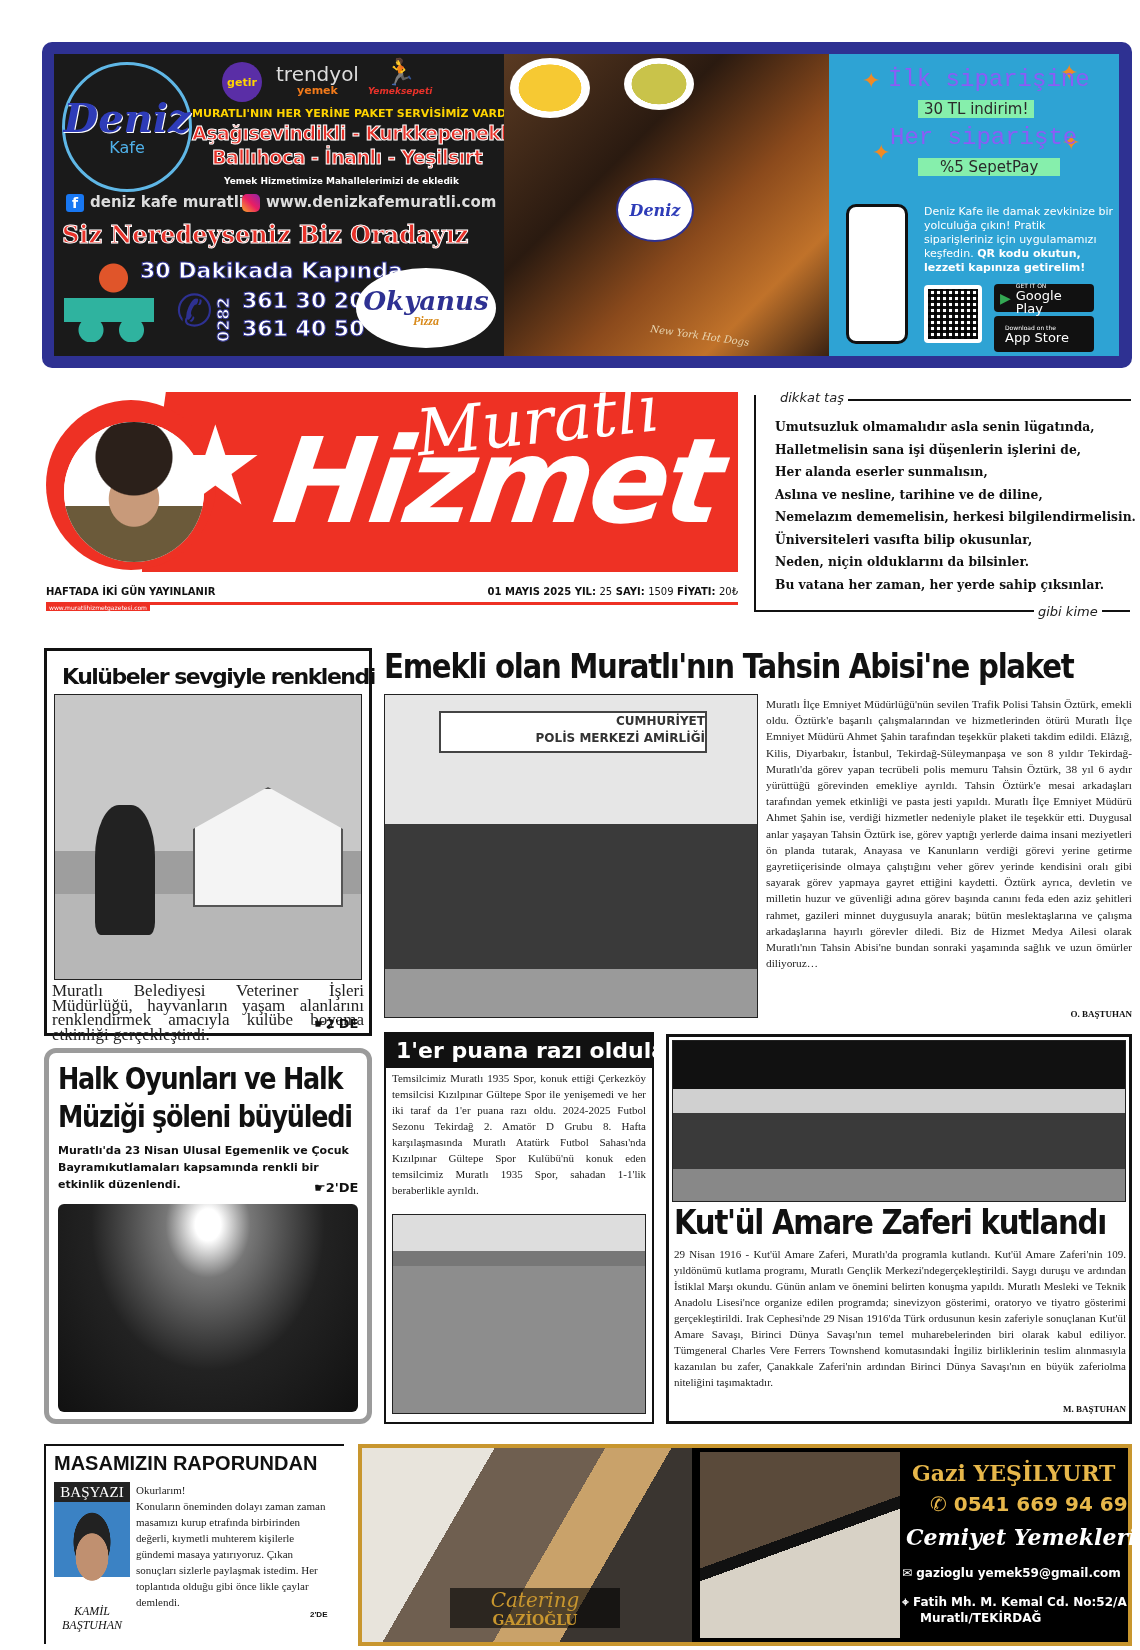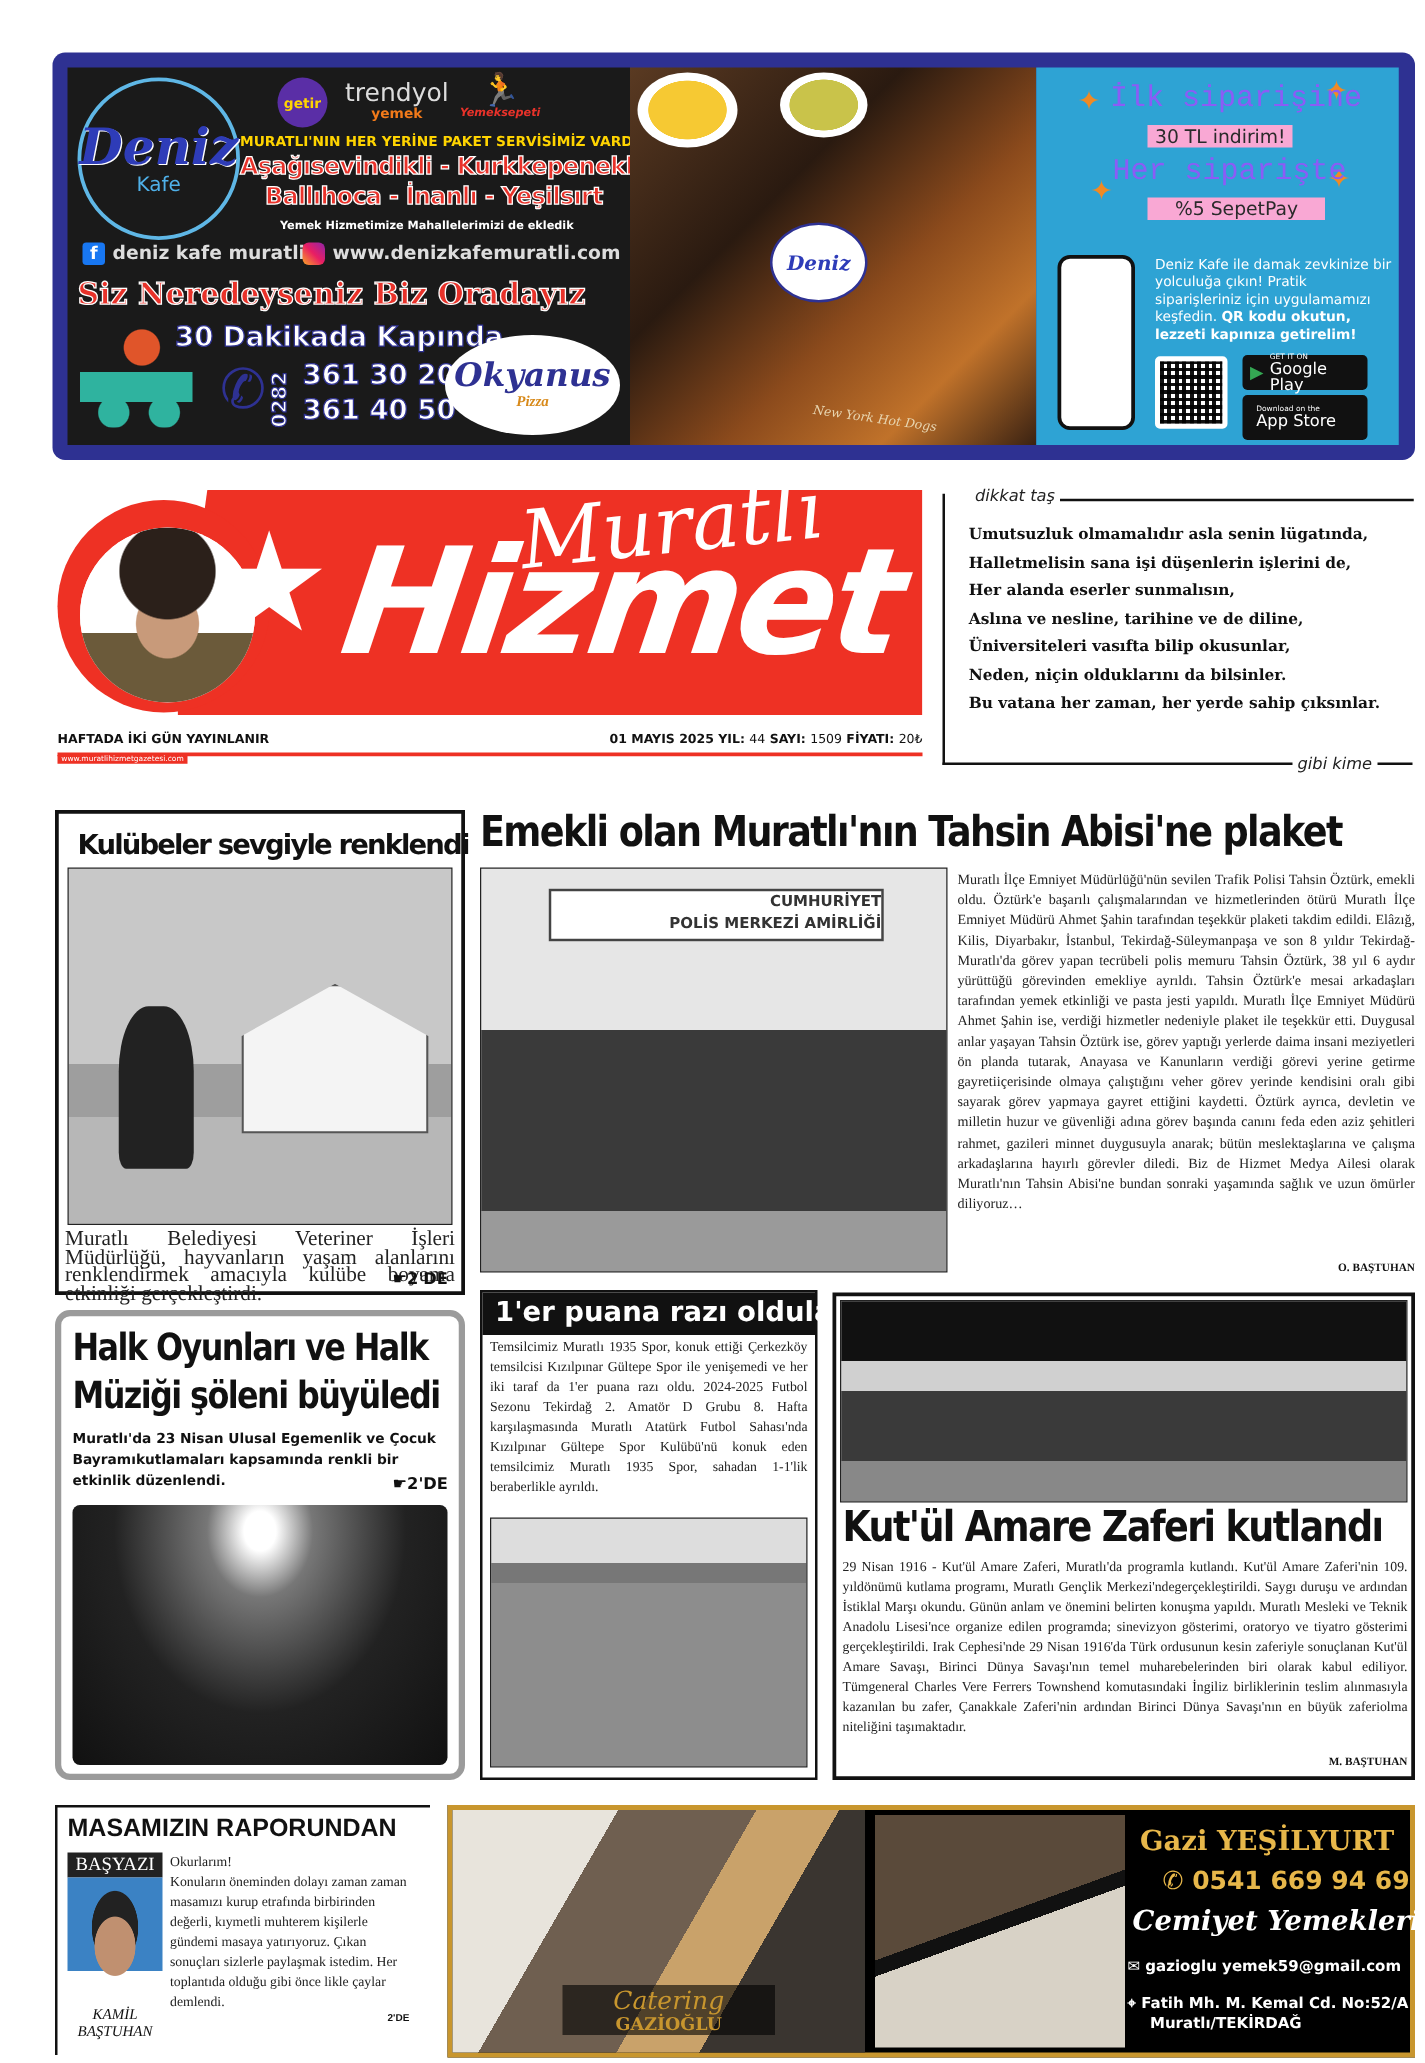--- a/index.html
+++ b/index.html
@@ -15,21 +15,21 @@
 .deniz-logo .k{font-family:"DejaVu Sans",sans-serif;color:#4fb0e8;font-size:16px}
 .brand{font-family:"DejaVu Sans",sans-serif;font-weight:bold}
 .y-txt{color:#ffd400;font-family:"DejaVu Sans",sans-serif;font-weight:bold;font-size:11px;white-space:nowrap}
 .r-txt{color:#e8322a;font-family:"DejaVu Sans",sans-serif;font-weight:bold;font-size:19px;white-space:nowrap;-webkit-text-stroke:1px #fff;letter-spacing:-.5px}
 .w-txt{color:#fff;font-family:"DejaVu Sans",sans-serif;font-weight:bold;white-space:nowrap}
 .slogan{color:#e8322a;font-family:"DejaVu Serif",serif;font-weight:bold;font-size:24px;white-space:nowrap;-webkit-text-stroke:1px #fff}
 .phone-txt{color:#fff;font-family:"DejaVu Sans",sans-serif;font-weight:bold;font-size:22px;-webkit-text-stroke:1px #2e3192}
 .okyanus{left:356px;top:268px;width:140px;height:80px;border-radius:50%;background:#fff;display:flex;align-items:center;justify-content:center;flex-direction:column}
 .okyanus span{font-family:"DejaVu Serif",serif;font-style:italic;font-weight:bold;color:#2e3192;font-size:26px;line-height:1}
 .okyanus small{color:#d88a1b;font-style:italic;font-weight:bold;font-size:12px}
-.pill{background:#f9a8d4;color:#2a2a2a;font-family:"DejaVu Sans",sans-serif;font-size:15px;padding:0 6px;display:inline-block}
+.pill{background:#86efac;color:#2a2a2a;font-family:"DejaVu Sans",sans-serif;font-size:15px;padding:0 6px;display:inline-block}
 .ad-r-big{color:#8b5cf6;font-family:Liberation Mono, monospace;font-size:24px;white-space:nowrap}
 .ad-r-small{color:#fff;font-family:"DejaVu Sans",sans-serif;font-size:11px;line-height:14px}
 .star4{color:#f08a24;font-size:22px}
 .store{background:#111;color:#fff;border-radius:4px;font-family:"DejaVu Sans",sans-serif;display:flex;align-items:center;gap:5px;padding:2px 6px}
 .store small{font-size:6px;display:block}
 .store b{font-size:13px;font-weight:normal;display:block;line-height:1}
 .qr{background:#fff;border-radius:4px;background-image:repeating-linear-gradient(0deg,#111 0 3px,#fff 3px 6px),repeating-linear-gradient(90deg,#111 0 3px,#fff 3px 6px);background-blend-mode:multiply}
 
 #mast{left:46px;top:392px;width:692px;height:188px}
 .mast-red{left:96px;top:0;width:596px;height:180px;background:#ee3124;clip-path:polygon(4% 0,100% 0,100% 100%,0 100%,0 96%)}
@@ -142,38 +142,39 @@
     </div>
   <div class="abs star-big">★</div>
   <div class="abs muratli">Muratlı</div>
   <div class="abs hizmet">Hizmet</div>
 </div>
 <div class="abs mast-foot">
   <span>HAFTADA İKİ GÜN YAYINLANIR</span>
   <span>
     <span>01 MAYIS 2025</span>
     <span>YIL:</span>
-    <span style="font-weight:normal">44</span>
+    <span style="font-weight:normal">25</span>
     <span>SAYI:</span>
     <span style="font-weight:normal">1509</span>
     <span>FİYATI:</span>
     <span style="font-weight:normal">20₺</span>
   </span>
 </div>
 <div class="abs mast-line"></div>
 <div class="abs mast-url">www.muratlihizmetgazetesi.com</div>
 
 <div id="poem" class="abs"></div>
 <div id="poem-top" class="abs"></div>
 <div class="abs poem-lbl" style="left:776px;top:390px;background:#fff;padding:0 4px">dikkat taş</div>
 <div class="abs poem-lines">
   <div>Umutsuzluk olmamalıdır asla senin lügatında,</div>
   <div>Halletmelisin sana işi düşenlerin işlerini de,</div>
   <div>Her alanda eserler sunmalısın,</div>
   <div>Aslına ve nesline, tarihine ve de diline,</div>
+  <div>Nemelazım dememelisin, herkesi bilgilendirmelisin.</div>
   <div>Üniversiteleri vasıfta bilip okusunlar,</div>
   <div>Neden, niçin olduklarını da bilsinler.</div>
   <div>Bu vatana her zaman, her yerde sahip çıksınlar.</div>
 </div>
 <div class="abs poem-lbl" style="left:1034px;top:604px;background:#fff;padding:0 4px">gibi kime</div>
 
 <div class="abs box" style="left:44px;top:648px;width:328px;height:388px"></div>
 <div class="abs hl" style="left:62px;top:664px;font-size:22px">Kulübeler sevgiyle renklendi</div>
 <div class="abs photo" style="left:54px;top:694px;width:308px;height:286px;background:linear-gradient(180deg,#c8c8c8 0 55%,#9e9e9e 55% 70%,#b7b7b7 70%)">
   <div class="abs" style="left:138px;top:92px;width:150px;height:120px;background:#f4f4f4;border:2px solid #555;clip-path:polygon(0 35%,50% 0,100% 35%,100% 100%,0 100%)"></div>

